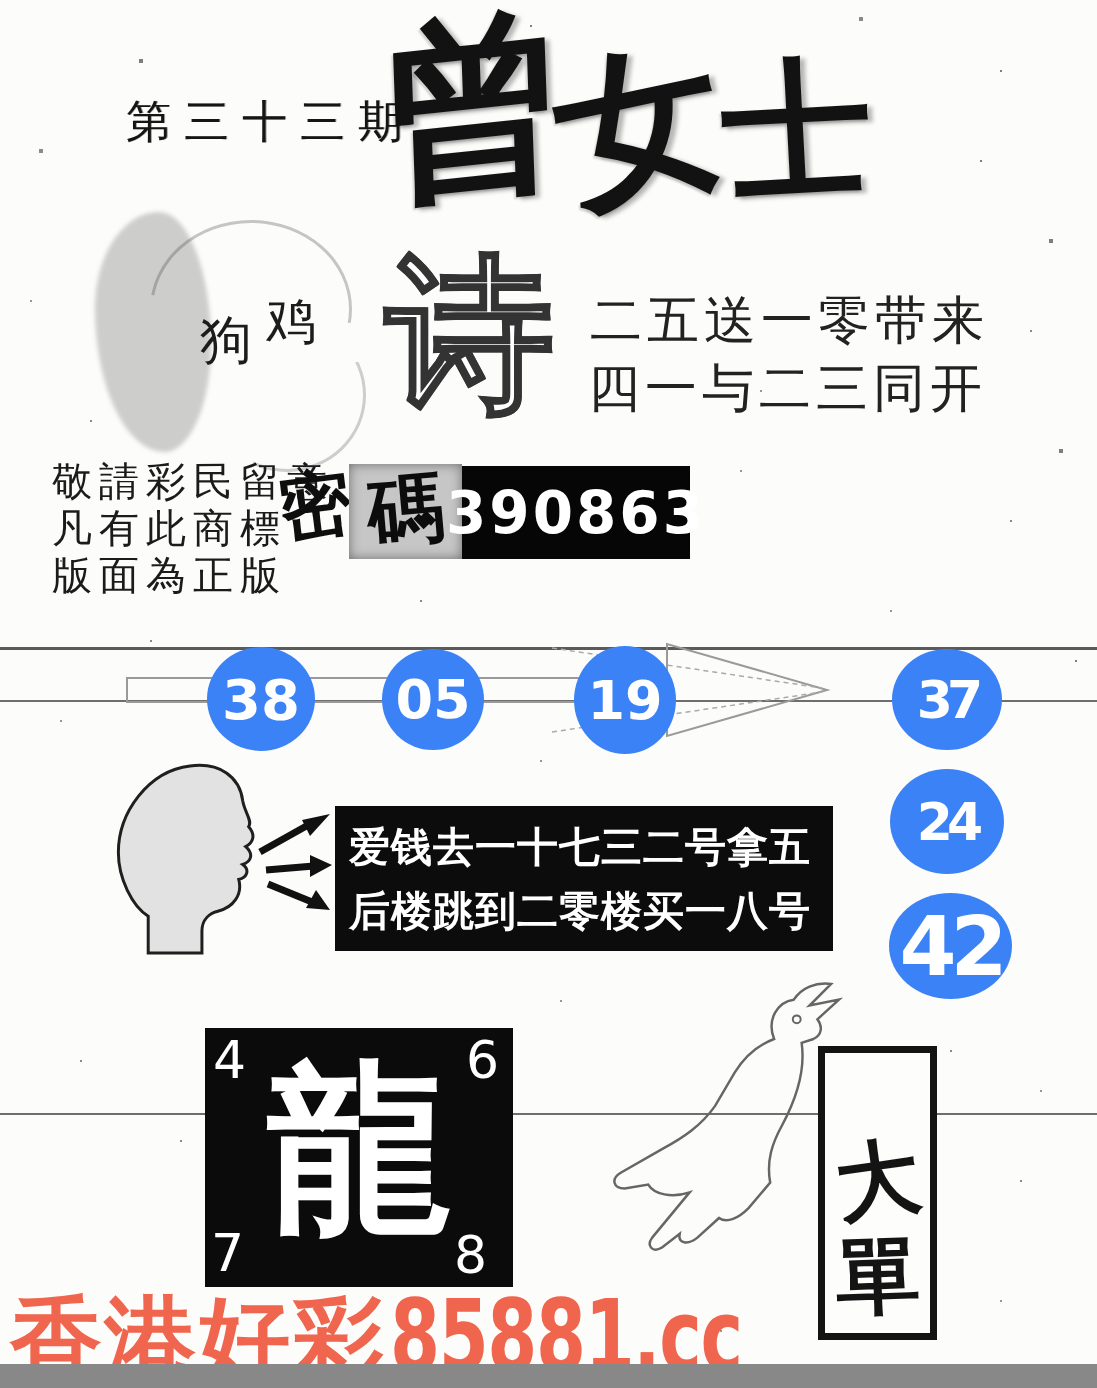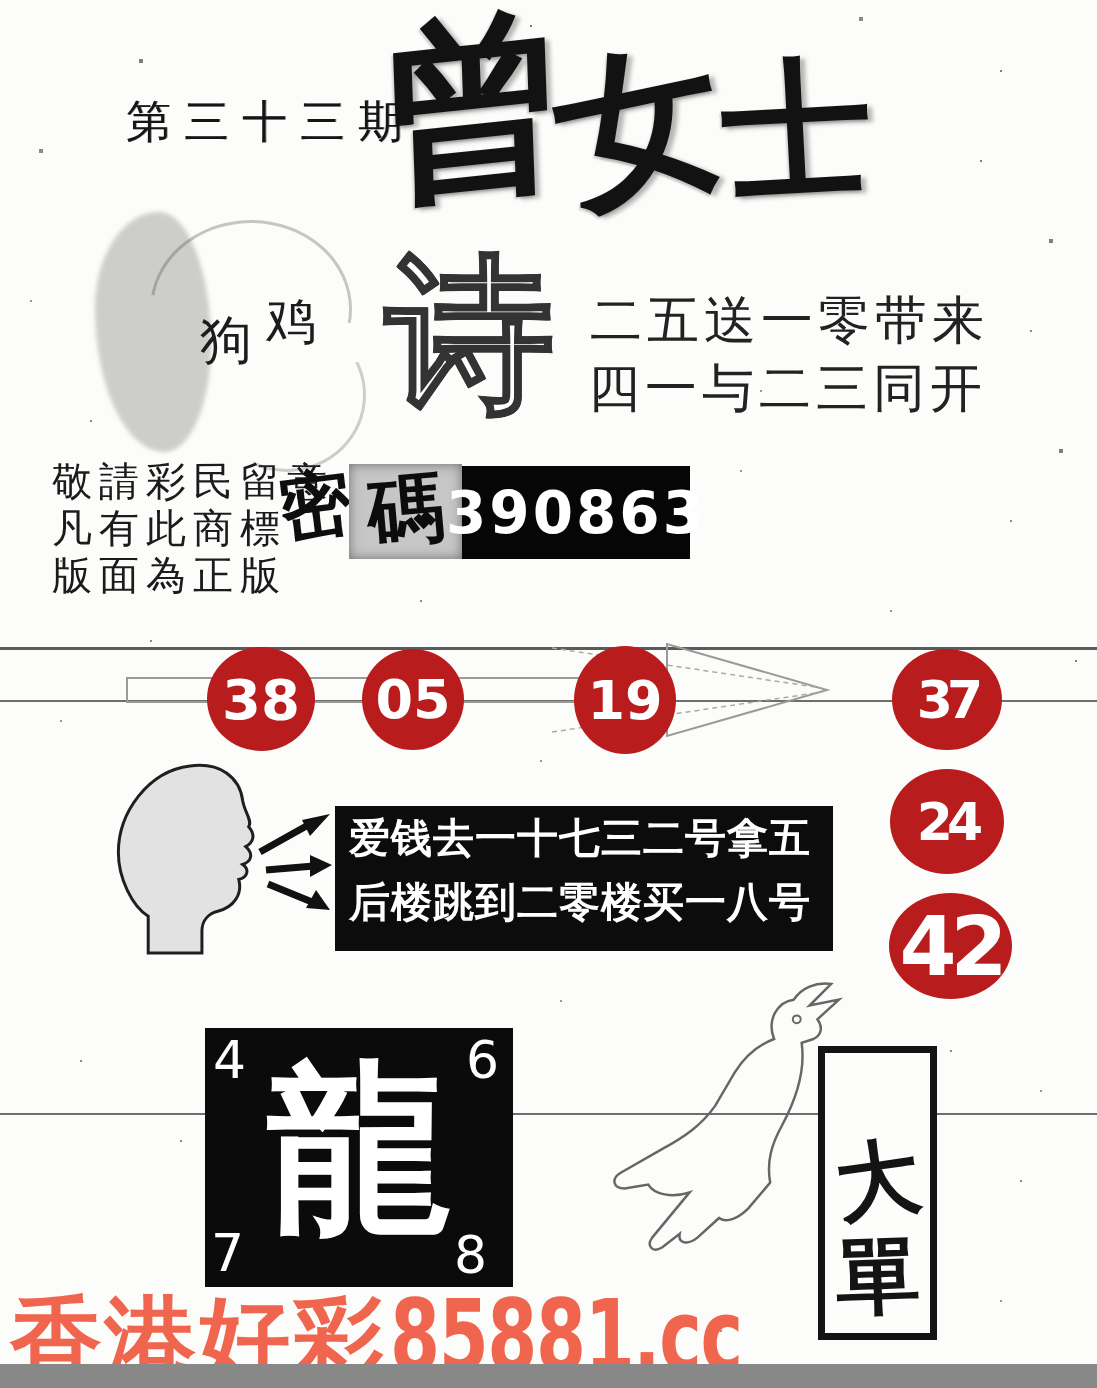--- a/index.html
+++ b/index.html
@@ -38,32 +38,32 @@
   .stamp span{font-size:76px;font-weight:bold;transform:rotate(-5deg);color:#0c0c0c;}
   .codebox{left:462px;top:466px;width:228px;height:93px;background:#060606;
            display:flex;align-items:center;justify-content:center;}
   .codebox span{font-family:"DejaVu Sans", sans-serif;font-weight:bold;font-size:58px;
                 color:#fff;letter-spacing:3px;}
   
   .hr1{left:0;top:647px;width:1097px;height:3px;background:#3d3d3d;opacity:.85;}
   .hr2{left:0;top:700px;width:1097px;height:2px;background:#4a4a4a;opacity:.8;}
   .hr3{left:0;top:1113px;width:1097px;height:2px;background:#555;opacity:.85;}
   
-  .ball{background:#b91c1c;border-radius:50%;display:flex;align-items:center;justify-content:center;
+  .ball{background:#3b82f6;border-radius:50%;display:flex;align-items:center;justify-content:center;
         overflow:hidden;z-index:2;}
   .ball span{font-family:"DejaVu Sans", sans-serif;font-weight:bold;color:#fff;}
   .b38{left:207px;top:647px;width:108px;height:104px;}  .b38 span{font-size:56px;}
-  .b05{left:362px;top:649px;width:102px;height:101px;}  .b05 span{font-size:54px;}
+  .b05{left:382px;top:649px;width:102px;height:101px;}  .b05 span{font-size:54px;}
   .b19{left:574px;top:646px;width:102px;height:108px;}  .b19 span{font-size:54px;}
   .b37{left:892px;top:649px;width:110px;height:101px;}  .b37 span{font-size:52px;letter-spacing:-6px;}
   .b24{left:890px;top:769px;width:114px;height:105px;}  .b24 span{font-size:52px;letter-spacing:-6px;}
   .b42{left:889px;top:893px;width:123px;height:106px;text-align:right;}  .b42 span{font-size:82px;letter-spacing:-6px;}
   
   .speechbox{left:335px;top:806px;width:498px;height:145px;background:#0c0c0c;z-index:2;
-             display:flex;flex-direction:column;justify-content:flex-start;padding-left:14px;box-sizing:border-box;}
+             display:flex;flex-direction:column;justify-content:center;padding-left:14px;box-sizing:border-box;}
   .speechbox div{font-size:41px;font-weight:bold;color:#fff;line-height:64px;letter-spacing:1px;
                  font-family:"Liberation Sans", sans-serif;white-space:nowrap;}
   
   .dragon{left:205px;top:1028px;width:308px;height:259px;background:#0b0b0b;z-index:2;}
   .dcorner{position:absolute;color:#fff;font-family:"DejaVu Sans", sans-serif;font-size:52px;line-height:1;}
   .dtl{left:8px;top:6px;} .dtr{right:14px;top:6px;} .dbl{left:6px;bottom:8px;} .dbr{right:26px;bottom:6px;}
   .dchar{position:absolute;left:50%;top:50%;transform:translate(-50%,-54%);color:#fff;
          font-size:185px;font-weight:bold;line-height:1;}
   
   .bigsingle{left:818px;top:1046px;width:119px;height:294px;border:7px solid #141414;background:#fdfdfc;

